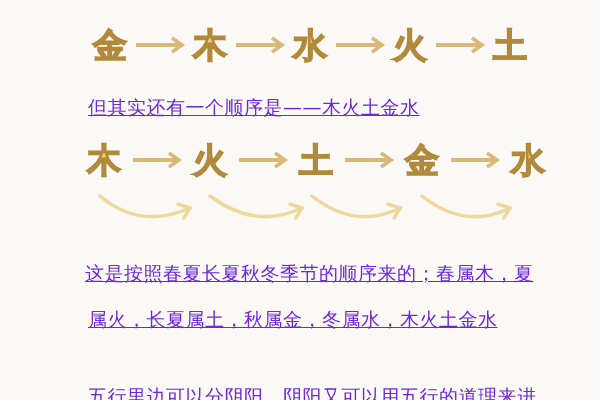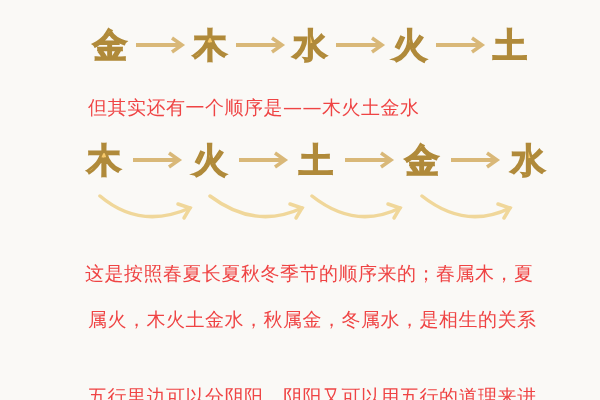--- a/index.html
+++ b/index.html
@@ -25,23 +25,24 @@
   }
   .arrow {
     display:inline-block;
     width:56px; height:20px;
     position:relative;
   }
   .arrow svg { width:100%; height:100%; }
   .text {
     position:absolute;
     font-size:19px;
-    color:#ef4444;
+    color:#6d28d9;
     letter-spacing:0.5px;
     white-space:nowrap;
+    text-decoration:underline;
   }
   .curves { position:absolute; left:90px; top:190px; width:440px; height:40px; }
 </style>
 </head>
 <body>
 
 <div class="row" style="left:88px; top:28px;">
   <span class="glyph">金</span>
   <span class="arrow"><svg viewBox="0 0 56 20">
         <line x1="4" y1="10" x2="48" y2="10" stroke="#d9b878" stroke-width="4"></line>
@@ -98,15 +99,15 @@
     <path d="M120,6 Q165,40 212,18"></path>
       <polyline points="200,14 212,18 206,28"></polyline>
     <path d="M222,6 Q265,40 310,18"></path>
       <polyline points="298,14 310,18 304,28"></polyline>
     <path d="M332,6 Q375,40 420,18"></path>
       <polyline points="408,14 420,18 414,28"></polyline>
   </g>
 </svg>
 
 <div class="text" style="left:85px; top:261px;">这是按照春夏长夏秋冬季节的顺序来的；春属木，夏</div>
-<div class="text" style="left:88px; top:307px;">属火，木火土金水，秋属金，冬属水，是相生的关系</div>
+<div class="text" style="left:88px; top:307px;">属火，长夏属土，秋属金，冬属水，木火土金水</div>
 
 <div class="text" style="left:88px; top:384px;">五行里边可以分阴阳，阴阳又可以用五行的道理来进</div>
 
 </body></html>

